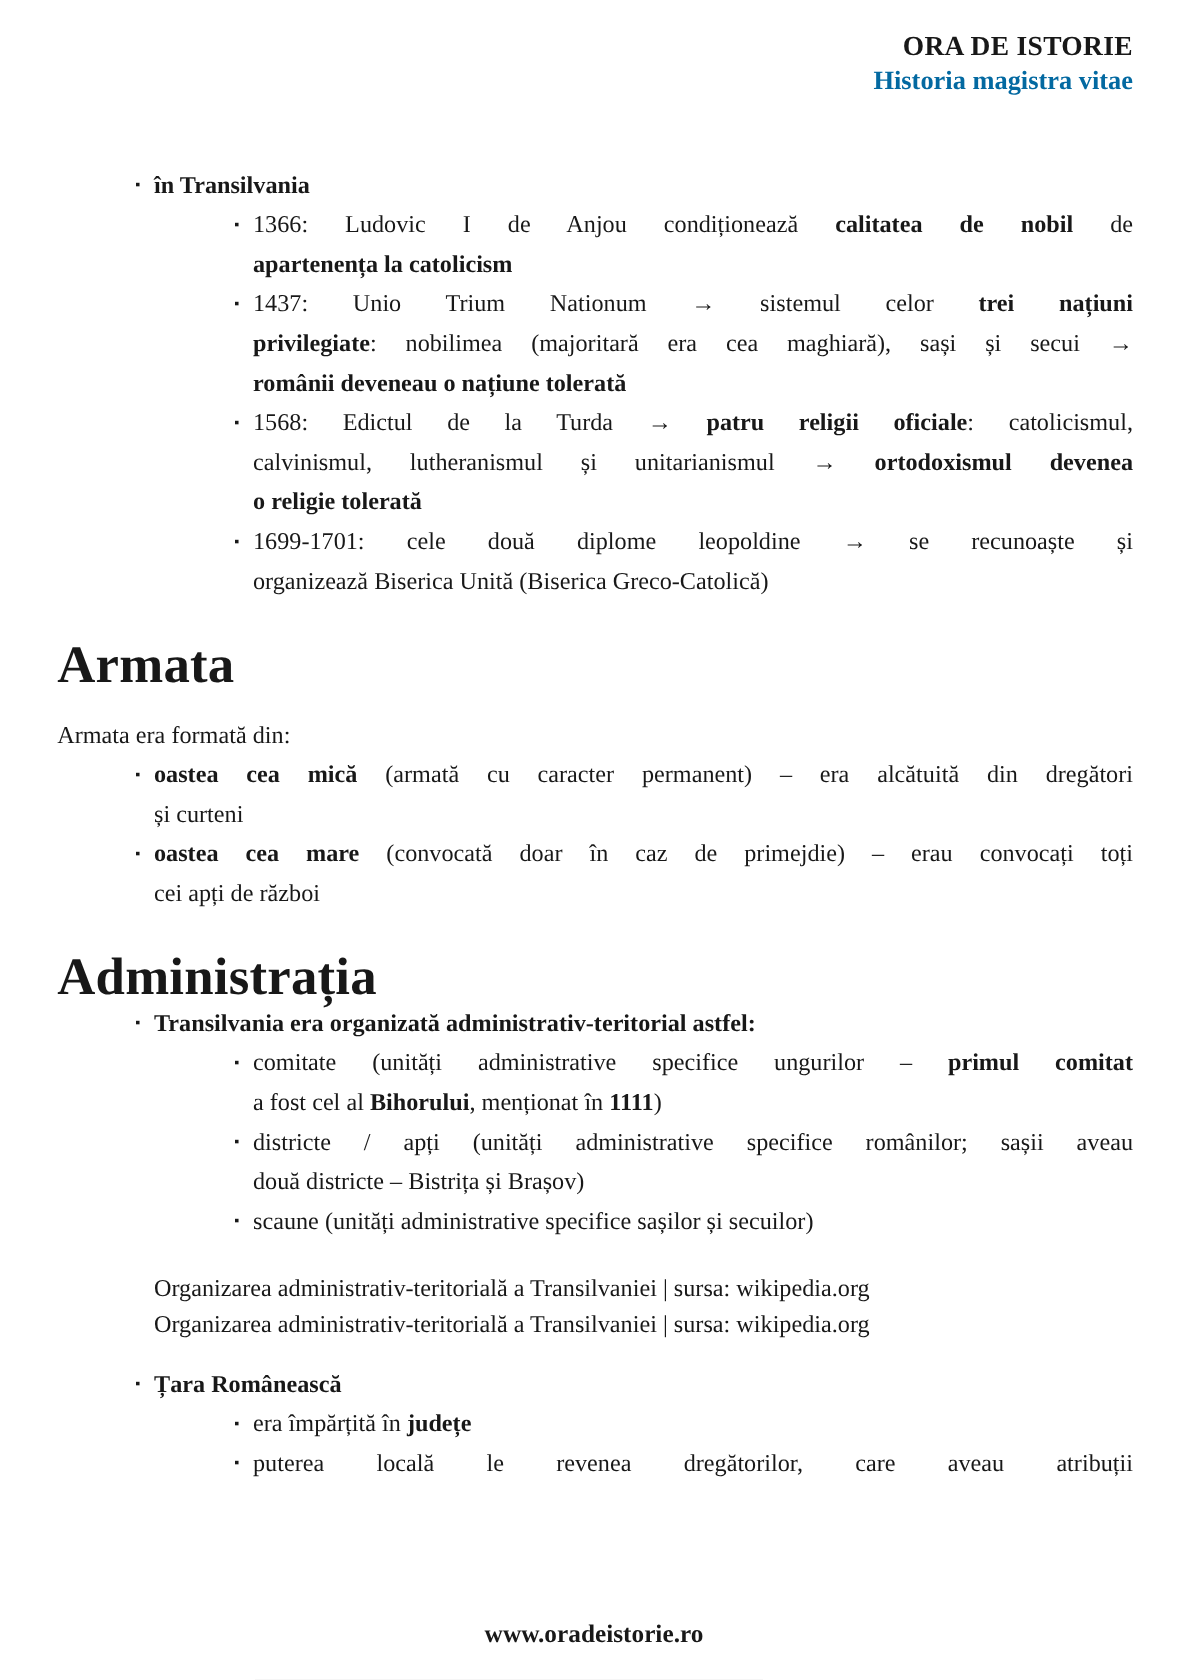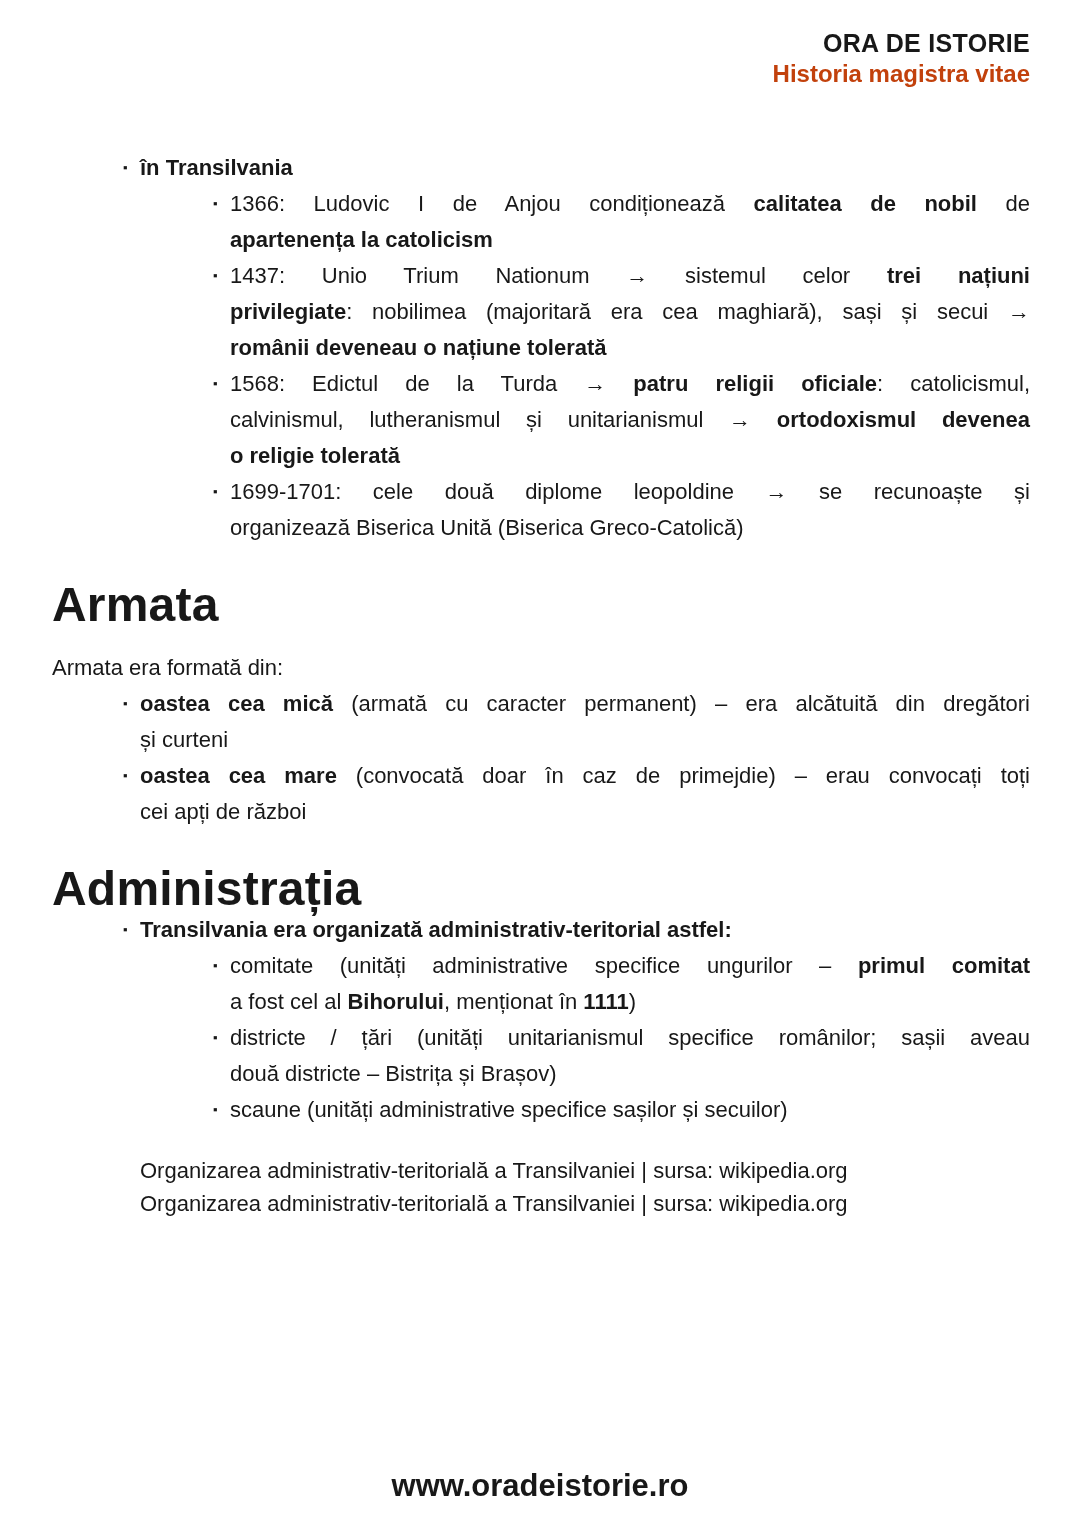--- a/index.html
+++ b/index.html
@@ -1,27 +1,27 @@
 <!DOCTYPE html>
 <html lang="ro"><head>
 <meta charset="utf-8">
 <style>
   html,body{margin:0;padding:0;background:#e9e9e9;}
   .page{
     width:1080px;height:1527px;box-sizing:border-box;
     margin:0 auto;position:relative;background:#ffffff;
     padding:28px 50px 0 52px;overflow:hidden;
     color:#181818;
-    font-family:Liberation Sans, sans-serif;
+    font-family:Liberation Serif, serif;
     font-size:22px;line-height:36px;
   }
   
   .hdr{text-align:right;}
   .hdr-title{font-size:25px;font-weight:bold;line-height:30px;letter-spacing:.3px;}
-  .hdr-motto{font-size:24px;font-weight:bold;line-height:32px;color:#c2410c;}
+  .hdr-motto{font-size:24px;font-weight:bold;line-height:32px;color:#0369a1;}
   
   ul{list-style:none;margin:0;padding:0;}
   .l1{padding-left:70px;}
   li{position:relative;padding-left:18px;}
   li::before{content:"▪";position:absolute;left:1px;top:0;font-size:13px;line-height:36px;color:#181818;}
   .l2{margin-left:72px;}
   
   .ln{text-align:justify;text-align-last:left;}
   .ln.j{text-align-last:justify;}
   .b{font-weight:bold;}
@@ -31,21 +31,21 @@
   .intro{margin:22px 0 0 0;}
   .cap-wrap{margin-top:26px;}
   .caption{margin-left:88px;line-height:33px;}
   
   .mt-first{margin-top:60px;}
   .mt-armata-list{}
   .mt-admin-h{margin-top:32px;}
   .mt-admin-list{}
   .mt-tara-list{margin-top:20px;}
   
-  .ftr{position:absolute;left:0;bottom:26px;width:100%;text-align:center;font-weight:bold;font-size:31px;line-height:30px;}
+  .ftr{position:absolute;left:0;bottom:26px;width:100%;text-align:center;font-weight:bold;font-size:23px;line-height:30px;}
 </style>
 </head>
 <body>
 
 <div class="page">
 
   <header class="hdr">
     <div class="hdr-title">ORA DE ISTORIE</div>
     <div class="hdr-motto">Historia magistra vitae</div>
   </header>
@@ -94,33 +94,46 @@
 
   <ul class="l1 mt-admin-list">
     <li>
       <div class="ln lbl">Transilvania era organizată administrativ-teritorial astfel:</div>
       <ul class="l2">
         <li>
             <div class="ln j"><span>comitate (unități administrative specifice ungurilor – </span><span class="b">primul comitat</span></div>
             <div class="ln"><span>a fost cel al </span><span class="b">Bihorului</span><span>, menționat în </span><span class="b">1111</span><span>)</span></div>
           </li>
         <li>
-            <div class="ln j"><span>districte / țări (unități unitarianismul specifice românilor; sașii aveau</span></div>
+            <div class="ln j"><span>districte / apți (unități administrative specifice românilor; sașii aveau</span></div>
             <div class="ln"><span>două districte – Bistrița și Brașov)</span></div>
           </li>
         <li>
             <div class="ln"><span>scaune (unități administrative specifice sașilor și secuilor)</span></div>
           </li>
       </ul>
     </li>
   </ul>
 
   <div class="cap-wrap">
     <div class="caption">Organizarea administrativ-teritorială a Transilvaniei | sursa: wikipedia.org</div>
     <div class="caption">Organizarea administrativ-teritorială a Transilvaniei | sursa: wikipedia.org</div>
   </div>
 
+  <ul class="l1 mt-tara-list">
+    <li>
+      <div class="ln lbl">Țara Românească</div>
+      <ul class="l2">
+        <li>
+            <div class="ln"><span>era împărțită în </span><span class="b">județe</span></div>
+          </li>
+        <li>
+            <div class="ln j"><span>puterea locală le revenea dregătorilor, care aveau atribuții</span></div>
+          </li>
+      </ul>
+    </li>
+  </ul>
 
   <footer class="ftr">
     <span>www.oradeistorie.ro</span>
   </footer>
 
 </div>
 
 </body></html>

